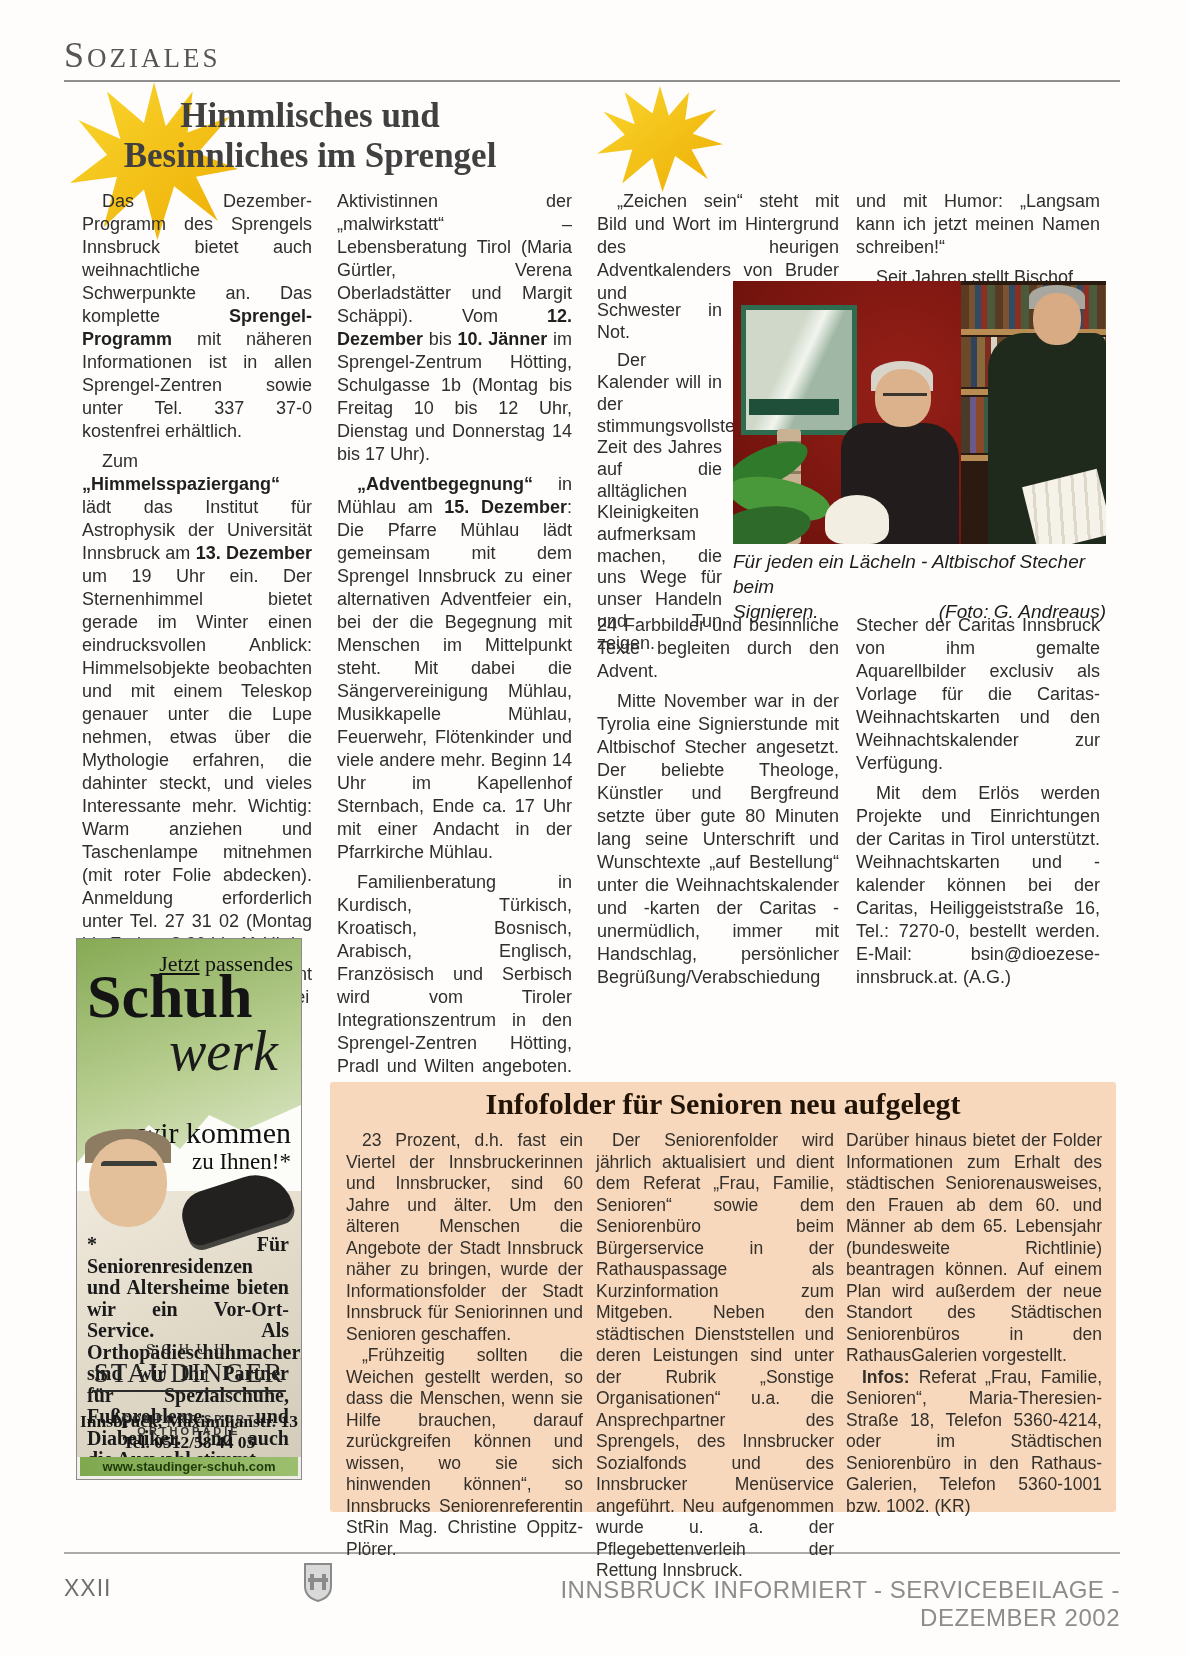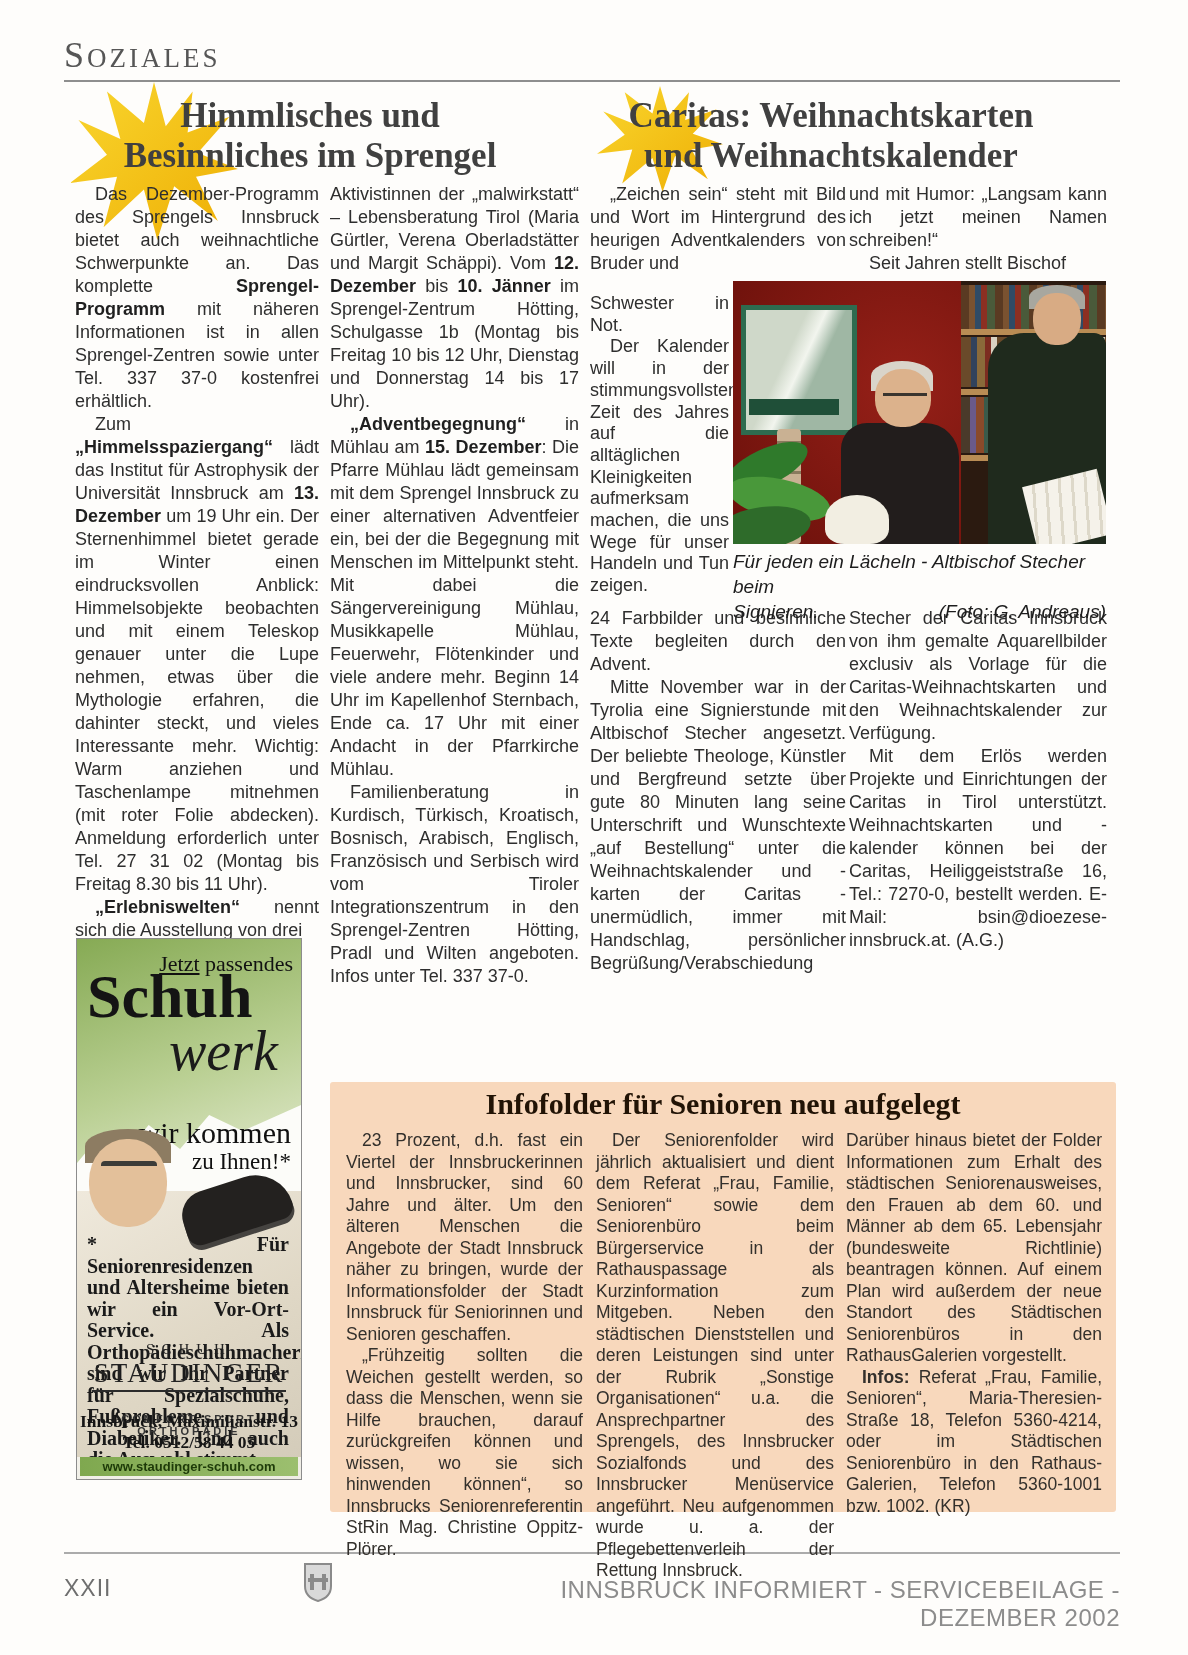--- a/index.html
+++ b/index.html
@@ -10,21 +10,21 @@
         font-size:27px;color:#565656;letter-spacing:3px;}
   .section-label::first-letter{font-size:36px;}
   .header-rule{position:absolute;left:64px;top:80px;width:1056px;height:2px;background:#8e8e8e;}
   
   .headline{position:absolute;font-family:"Liberation Serif",serif;font-weight:bold;
         font-size:35px;line-height:40px;color:#404040;text-align:center;z-index:3;}
   .star{position:absolute;z-index:1;}
   
   .body-col{position:absolute;font-size:18px;line-height:23px;color:#2e2e2e;text-align:justify;
         hyphens:auto;z-index:2;}
-  .body-col p{margin:0;}
+  .body-col p{margin:7px;}
   .body-col p.ind{text-indent:20px;}
   .body-col b{color:#1f1f1f;}
   .narrow{line-height:21.7px;}
   
   .photo{position:absolute;left:733px;top:281px;width:373px;height:263px;overflow:hidden;
         background:radial-gradient(circle at 45% 40%, #962018, #6f120c 78%);z-index:2;}
   .ph{position:absolute;}
   .caption{position:absolute;left:733px;top:549px;width:373px;font-style:italic;font-size:19px;
         line-height:25px;color:#1d1d1d;z-index:2;}
   .caption .row2{display:flex;justify-content:space-between;}
@@ -97,24 +97,20 @@
     <polygon points="50,0 57,28 73,6 70,32 95,22 76,45 100,55 75,60 88,88 62,66 52,100 44,68 20,92 28,60 0,64 22,46 5,24 30,36 22,6 44,26" fill="url(#starg)"></polygon>
   </svg>
   <svg class="star" style="left:597px;top:86px;" width="126" height="106" viewBox="0 0 100 100" preserveAspectRatio="none">
     <polygon points="50,0 57,28 73,6 70,32 95,22 76,45 100,55 75,60 88,88 62,66 52,100 44,68 20,92 28,60 0,64 22,46 5,24 30,36 22,6 44,26" fill="url(#starg)"></polygon>
   </svg>
 
   <div class="headline" style="left:80px;top:96px;width:460px;">
     <div>Himmlisches und</div>
     <div>Besinnliches im Sprengel</div>
   </div>
-  <div class="headline" style="left:592px;top:96px;width:478px;">
-    <div>Caritas: Weihnachtskarten</div>
-    <div>und Weihnachtskalender</div>
-  </div>
 
   <div class="body-col" style="left:75px;top:183px;width:244px;">
     <p class="ind"><span>Das Dezember-Programm des Sprengels Innsbruck bietet auch weihnachtliche Schwerpunkte an. Das komplette </span><b>Sprengel-Programm</b><span> mit näheren Informationen ist in allen Sprengel-Zentren sowie unter Tel. 337 37-0 kostenfrei erhältlich.</span></p>
     <p class="ind"><span>Zum </span><b>„Himmelsspaziergang“</b><span> lädt das Institut für Astrophysik der Universität Innsbruck am </span><b>13. Dezember</b><span> um 19 Uhr ein. Der Sternenhimmel bietet gerade im Winter einen eindrucksvollen Anblick: Himmelsobjekte beobachten und mit einem Teleskop genauer unter die Lupe nehmen, etwas über die Mythologie erfahren, die dahinter steckt, und vieles Interessante mehr. Wichtig: Warm anziehen und Taschenlampe mitnehmen (mit roter Folie abdecken). Anmeldung erforderlich unter Tel. 27 31 02 (Montag bis Freitag 8.30 bis 11 Uhr).</span></p>
     <p class="ind"><b>„Erlebniswelten“</b><span> nennt sich die Ausstellung von drei</span></p>
   </div>
 
   <div class="body-col" style="left:330px;top:183px;width:249px;">
     <p><span>Aktivistinnen der „malwirkstatt“ – Lebensberatung Tirol (Maria Gürtler, Verena Oberladstätter und Margit Schäppi). Vom </span><b>12. Dezember</b><span> bis </span><b>10. Jänner</b><span> im Sprengel-Zentrum Hötting, Schulgasse 1b (Montag bis Freitag 10 bis 12 Uhr, Dienstag und Donnerstag 14 bis 17 Uhr).</span></p>
     <p class="ind"><b>„Adventbegegnung“</b><span> in Mühlau am </span><b>15. Dezember</b><span>: Die Pfarre Mühlau lädt gemeinsam mit dem Sprengel Innsbruck zu einer alternativen Adventfeier ein, bei der die Begegnung mit Menschen im Mittelpunkt steht. Mit dabei die Sängervereinigung Mühlau, Musikkapelle Mühlau, Feuerwehr, Flötenkinder und viele andere mehr. Beginn 14 Uhr im Kapellenhof Sternbach, Ende ca. 17 Uhr mit einer Andacht in der Pfarrkirche Mühlau.</span></p>

